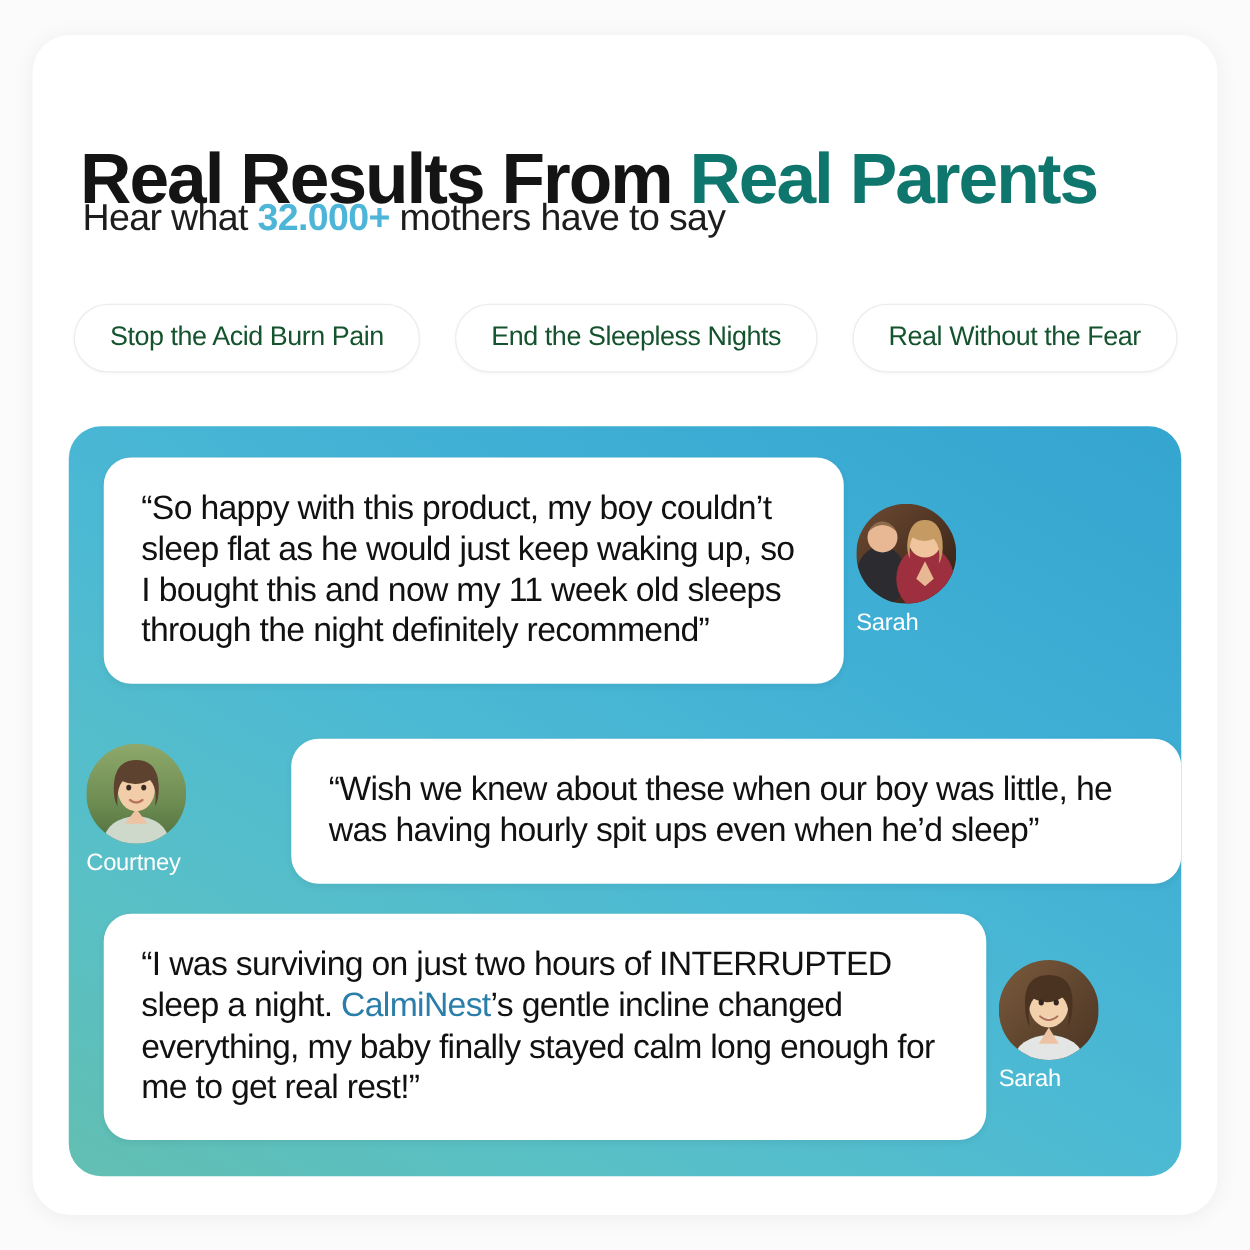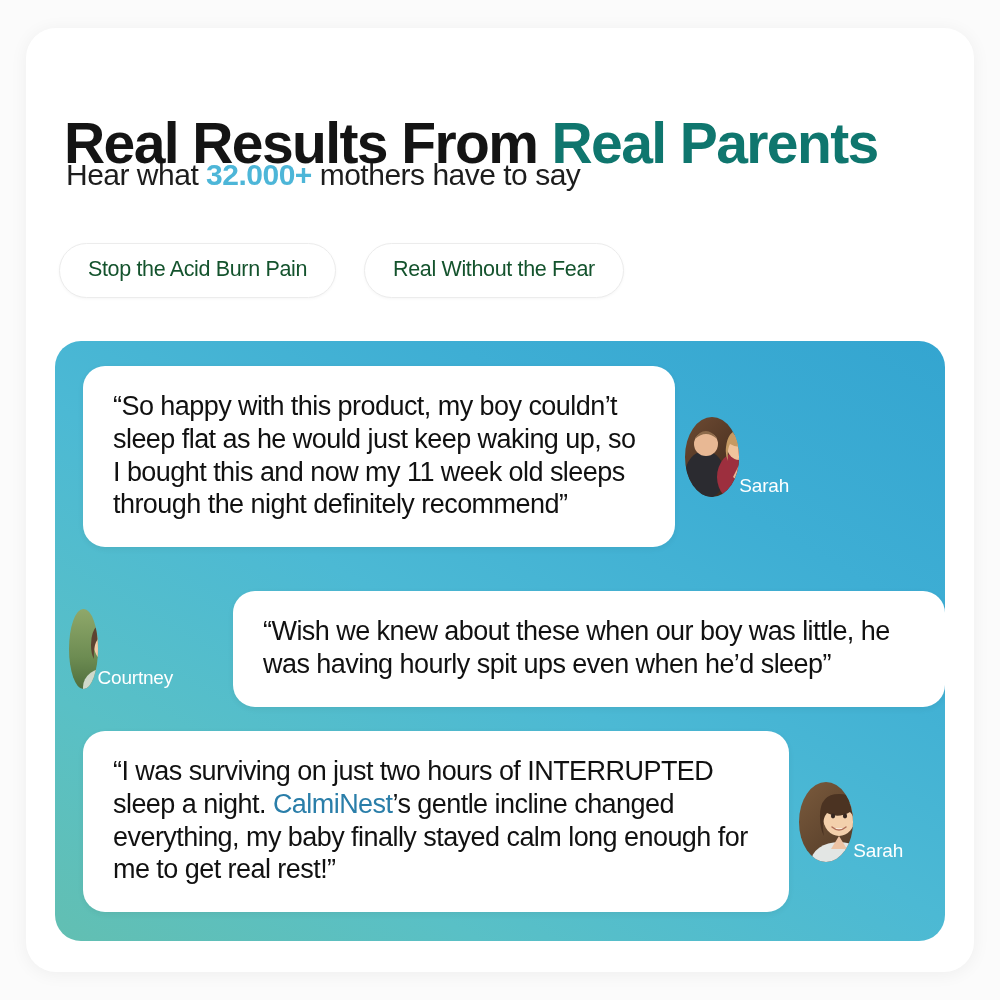--- a/index.html
+++ b/index.html
@@ -117,22 +117,22 @@
   .bubble .brand { color: #2a7ea9; }
 
   .bubble-1 { width: 592px; }
   .bubble-2 { width: 712px; margin-left: 48px; }
   .bubble-3 { width: 706px; }
 
   
   .avatar-block {
     width: 104px;
     display: flex;
-    flex-direction: row;
-    align-items: flex-end;
+    flex-direction: column;
+    align-items: flex-start;
   }
   .avatar-wrap-right { margin-left: 10px; }
   .avatar-wrap-left  { margin-right: 12px; }
 
   .avatar {
     width: 80px;
     height: 80px;
     border-radius: 50%;
     overflow: hidden;
     position: relative;
@@ -154,20 +154,21 @@
   <h1 class="headline">
     <span>Real Results From </span><span class="accent">Real Parents</span>
   </h1>
 
   <div class="subhead">
     <span>Hear what </span><span class="accent">32.000+</span><span> mothers have to say</span>
   </div>
 
   <div class="chips">
     <div class="chip">Stop the Acid Burn Pain</div>
+    <div class="chip">End the Sleepless Nights</div>
     <div class="chip">Real Without the Fear</div>
   </div>
 
   <div class="panel">
 
     <div class="row row-right">
       <div class="bubble bubble-1">
         <p>“So happy with this product, my boy couldn’t sleep flat as he would just keep waking up, so I bought this and now my 11 week old sleeps through the night definitely recommend”</p>
       </div>
       <div class="avatar-block avatar-wrap-right">

